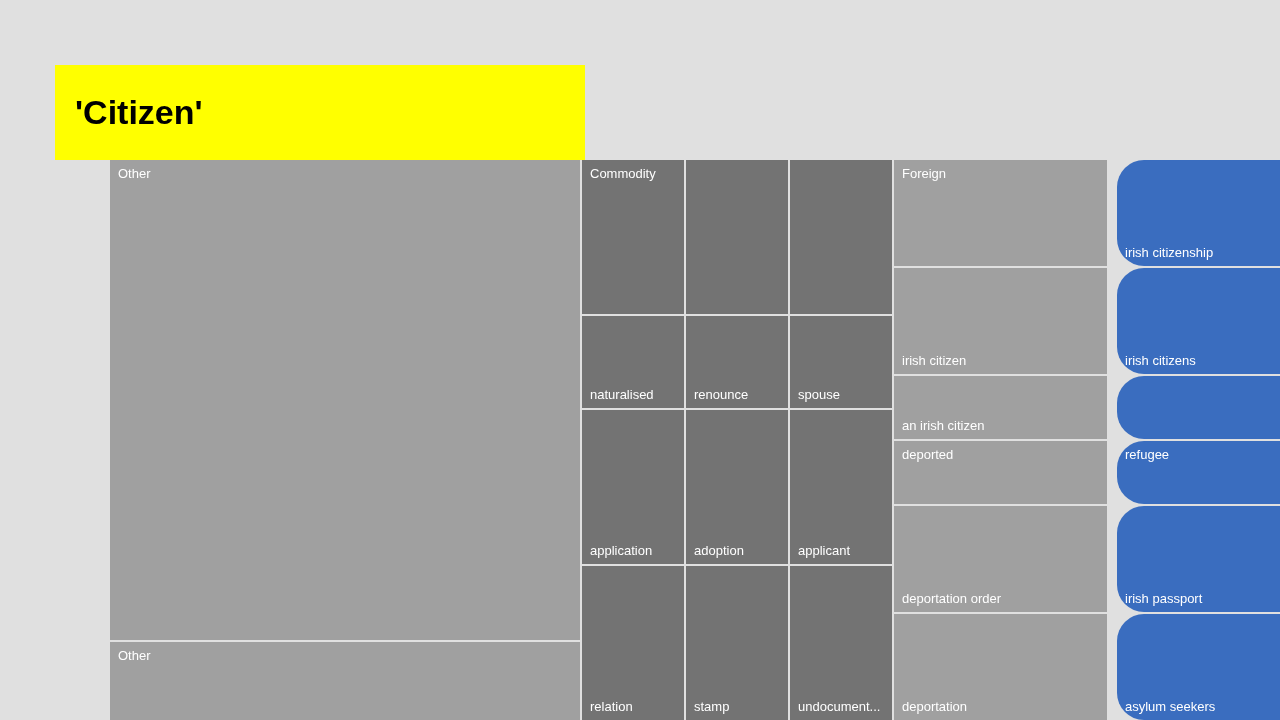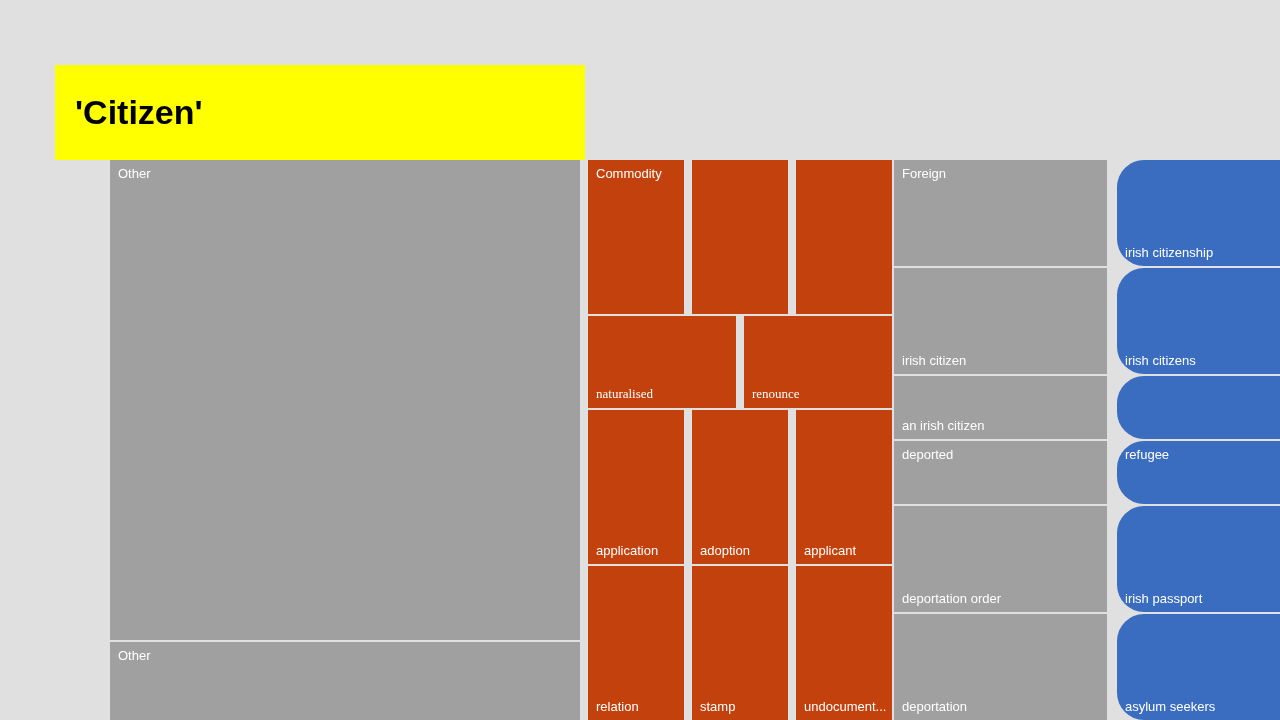--- a/index.html
+++ b/index.html
@@ -71,24 +71,23 @@
       flex-shrink: 0;
     }
 
     .middle-row {
       display: flex;
       gap: 2px;
       flex: 1;
     }
 
     .orange-cell {
-      background: #c2410c;
-      position: relative;
-      flex: 1;
-      margin-left: 6px;
+      background: #737373;
+      position: relative;
+      flex: 1;
     }
 
     
     .right-section {
       display: flex;
       flex-direction: column;
       gap: 2px;
       flex: 1;
     }
 
@@ -148,27 +147,30 @@
   <div class="middle-section">
 
     <div class="middle-row">
       <div class="orange-cell">
         <span class="cell-text-tl">Commodity</span>
       </div>
       <div class="orange-cell"></div>
       <div class="orange-cell"></div>
     </div>
 
-    <div class="middle-row" style="flex: 0.6; font-family: Liberation Serif, serif;">
+    <div class="middle-row" style="flex: 0.6;">
       <div class="orange-cell">
         <span class="cell-text">naturalised</span>
       </div>
       <div class="orange-cell">
         <span class="cell-text">renounce</span>
       </div>
+      <div class="orange-cell">
+        <span class="cell-text">spouse</span>
+      </div>
     </div>
 
     <div class="middle-row">
       <div class="orange-cell">
         <span class="cell-text">application</span>
       </div>
       <div class="orange-cell">
         <span class="cell-text">adoption</span>
       </div>
       <div class="orange-cell">

